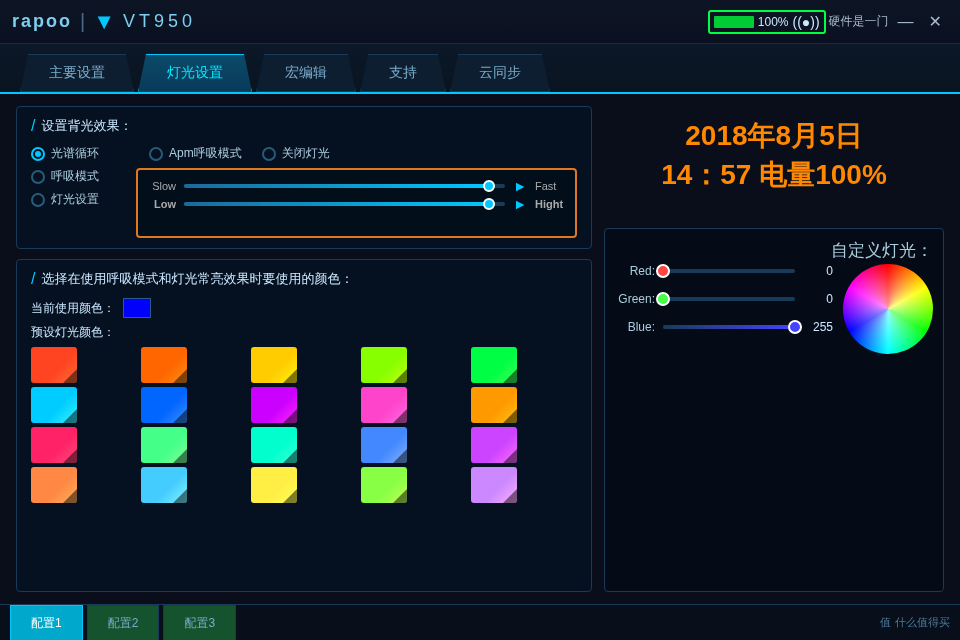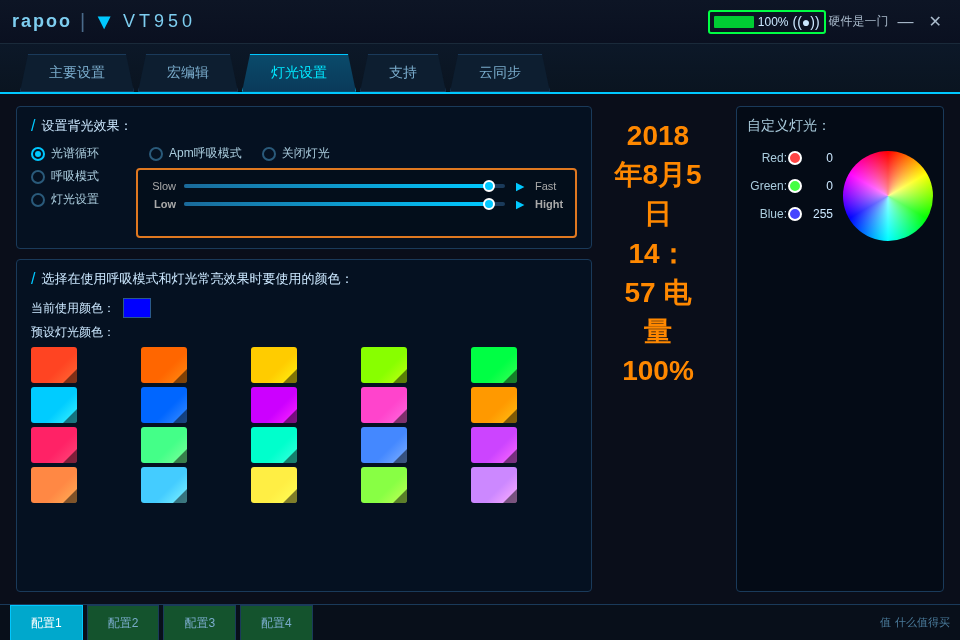--- a/index.html
+++ b/index.html
@@ -283,44 +283,45 @@
       height: 0;
       border-style: solid;
       border-width: 0 0 14px 14px;
       border-color: transparent transparent rgba(0,0,0,0.5) transparent;
     }
 
     
     .right-panel {
       width: 340px;
       display: flex;
-      flex-direction: row;
+      flex-direction: column;
       gap: 24px;
     }
     .datetime-display {
       color: #ff8800;
       font-size: 28px;
       font-weight: bold;
       line-height: 1.4;
       text-align: center;
       padding: 10px;
     }
 
     
     .custom-lights-box {
       flex: 1;
       border: 1px solid #1a3a5a;
       border-radius: 4px;
       background: rgba(0,10,20,0.6);
       padding: 10px;
     }
     .custom-lights-title {
-      font-size: 14px;
+      font-size: 17px;
       color: #aaccdd;
-      margin-bottom: 16px;
+      margin-bottom: 2px;
+      text-align: right;
     }
     .rgb-sliders {
       display: flex;
       flex-direction: column;
       gap: 14px;
       margin-bottom: 10px;
     }
     .rgb-row {
       display: flex;
       align-items: center;
@@ -461,22 +462,22 @@
       <span class="wireless-icon">((●))</span>
     </div>
     <span class="hardware-text">硬件是一门</span>
     <span class="win-btn">—</span>
     <span class="win-btn">✕</span>
   </div>
 </div>
 
 <div class="nav-bar">
   <div class="nav-tab">主要设置</div>
+  <div class="nav-tab active">灯光设置</div>
   <div class="nav-tab">宏编辑</div>
-  <div class="nav-tab active">灯光设置</div>
   <div class="nav-tab">支持</div>
   <div class="nav-tab">云同步</div>
 </div>
 
 <div class="main-content">
 
   <div class="left-panel">
 
     <div class="section-box">
       <div class="section-title">
@@ -621,19 +622,18 @@
         </div>
       </div>
     </div>
   </div>
 </div>
 
 <div class="bottom-bar">
   <div class="config-tab active">配置1</div>
   <div class="config-tab">配置2</div>
   <div class="config-tab">配置3</div>
-  <div class="config-tab">配置4</div>
   <div class="spacer"></div>
   <div class="watermark">
     <span>值</span>
     <span>什么值得买</span>
   </div>
 </div>
 
 </body></html>

